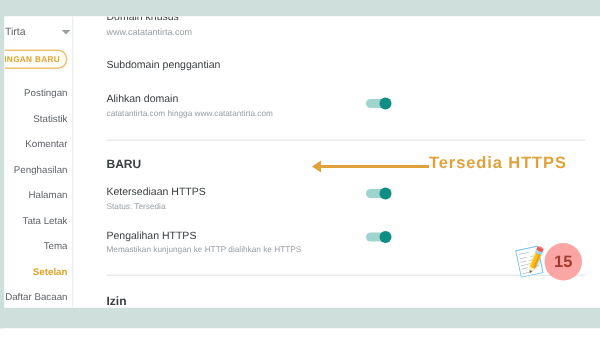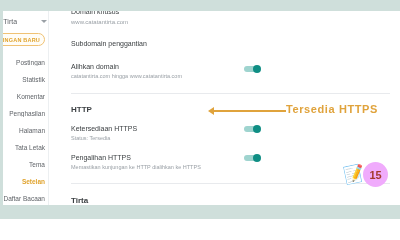--- a/index.html
+++ b/index.html
@@ -214,21 +214,21 @@
   }
   .note-icon {
     font-size: 17px;
     line-height: 1;
     transform: rotate(-12deg);
     margin-right: -2px;
   }
   .count-badge {
     width: 25px; height: 25px;
     border-radius: 50%;
-    background: #f0abfc;
+    background: #fca5a5;
     display: flex;
     align-items: center;
     justify-content: center;
     font-size: 11px;
     font-weight: bold;
     color: #a33a2e;
   }
 </style>
 </head>
 <body>
@@ -298,41 +298,41 @@
       <div class="row" style="margin-top:12px;">
         <div class="row-title">Alihkan domain</div>
         <div class="row-sub">catatantirta.com hingga www.catatantirta.com</div>
         <div class="toggle" style="right:140px; top:5px;">
           <div class="knob"></div>
         </div>
       </div>
 
       <div class="divider" style="margin-top:12px;"></div>
 
-      <div class="section-head" style="margin-top:11px;">HTTP</div>
+      <div class="section-head" style="margin-top:11px;">BARU</div>
 
       <div class="row" style="margin-top:9px;">
         <div class="row-title">Ketersediaan HTTPS</div>
         <div class="row-sub">Status: Tersedia</div>
         <div class="toggle" style="right:140px; top:3px;">
           <div class="knob"></div>
         </div>
       </div>
 
       <div class="row" style="margin-top:9px;">
         <div class="row-title">Pengalihan HTTPS</div>
         <div class="row-sub">Memastikan kunjungan ke HTTP dialihkan ke HTTPS</div>
         <div class="toggle" style="right:140px; top:3px;">
           <div class="knob"></div>
         </div>
       </div>
 
       <div class="divider" style="margin-top:11px;"></div>
 
-      <div class="section-head" style="margin-top:12px;">Tirta</div>
+      <div class="section-head" style="margin-top:12px;">Izin</div>
 
     </div>
 
     <div class="annot-head" style="left:205px; top:96px;"></div>
     <div class="annot-line" style="left:211px; top:99px; width:72px;"></div>
     <div class="annot-text" style="left:283px; top:92px;">Tersedia HTTPS</div>
 
     <div class="badge-wrap">
       <div class="note-icon">📝</div>
       <div class="count-badge">15</div>

